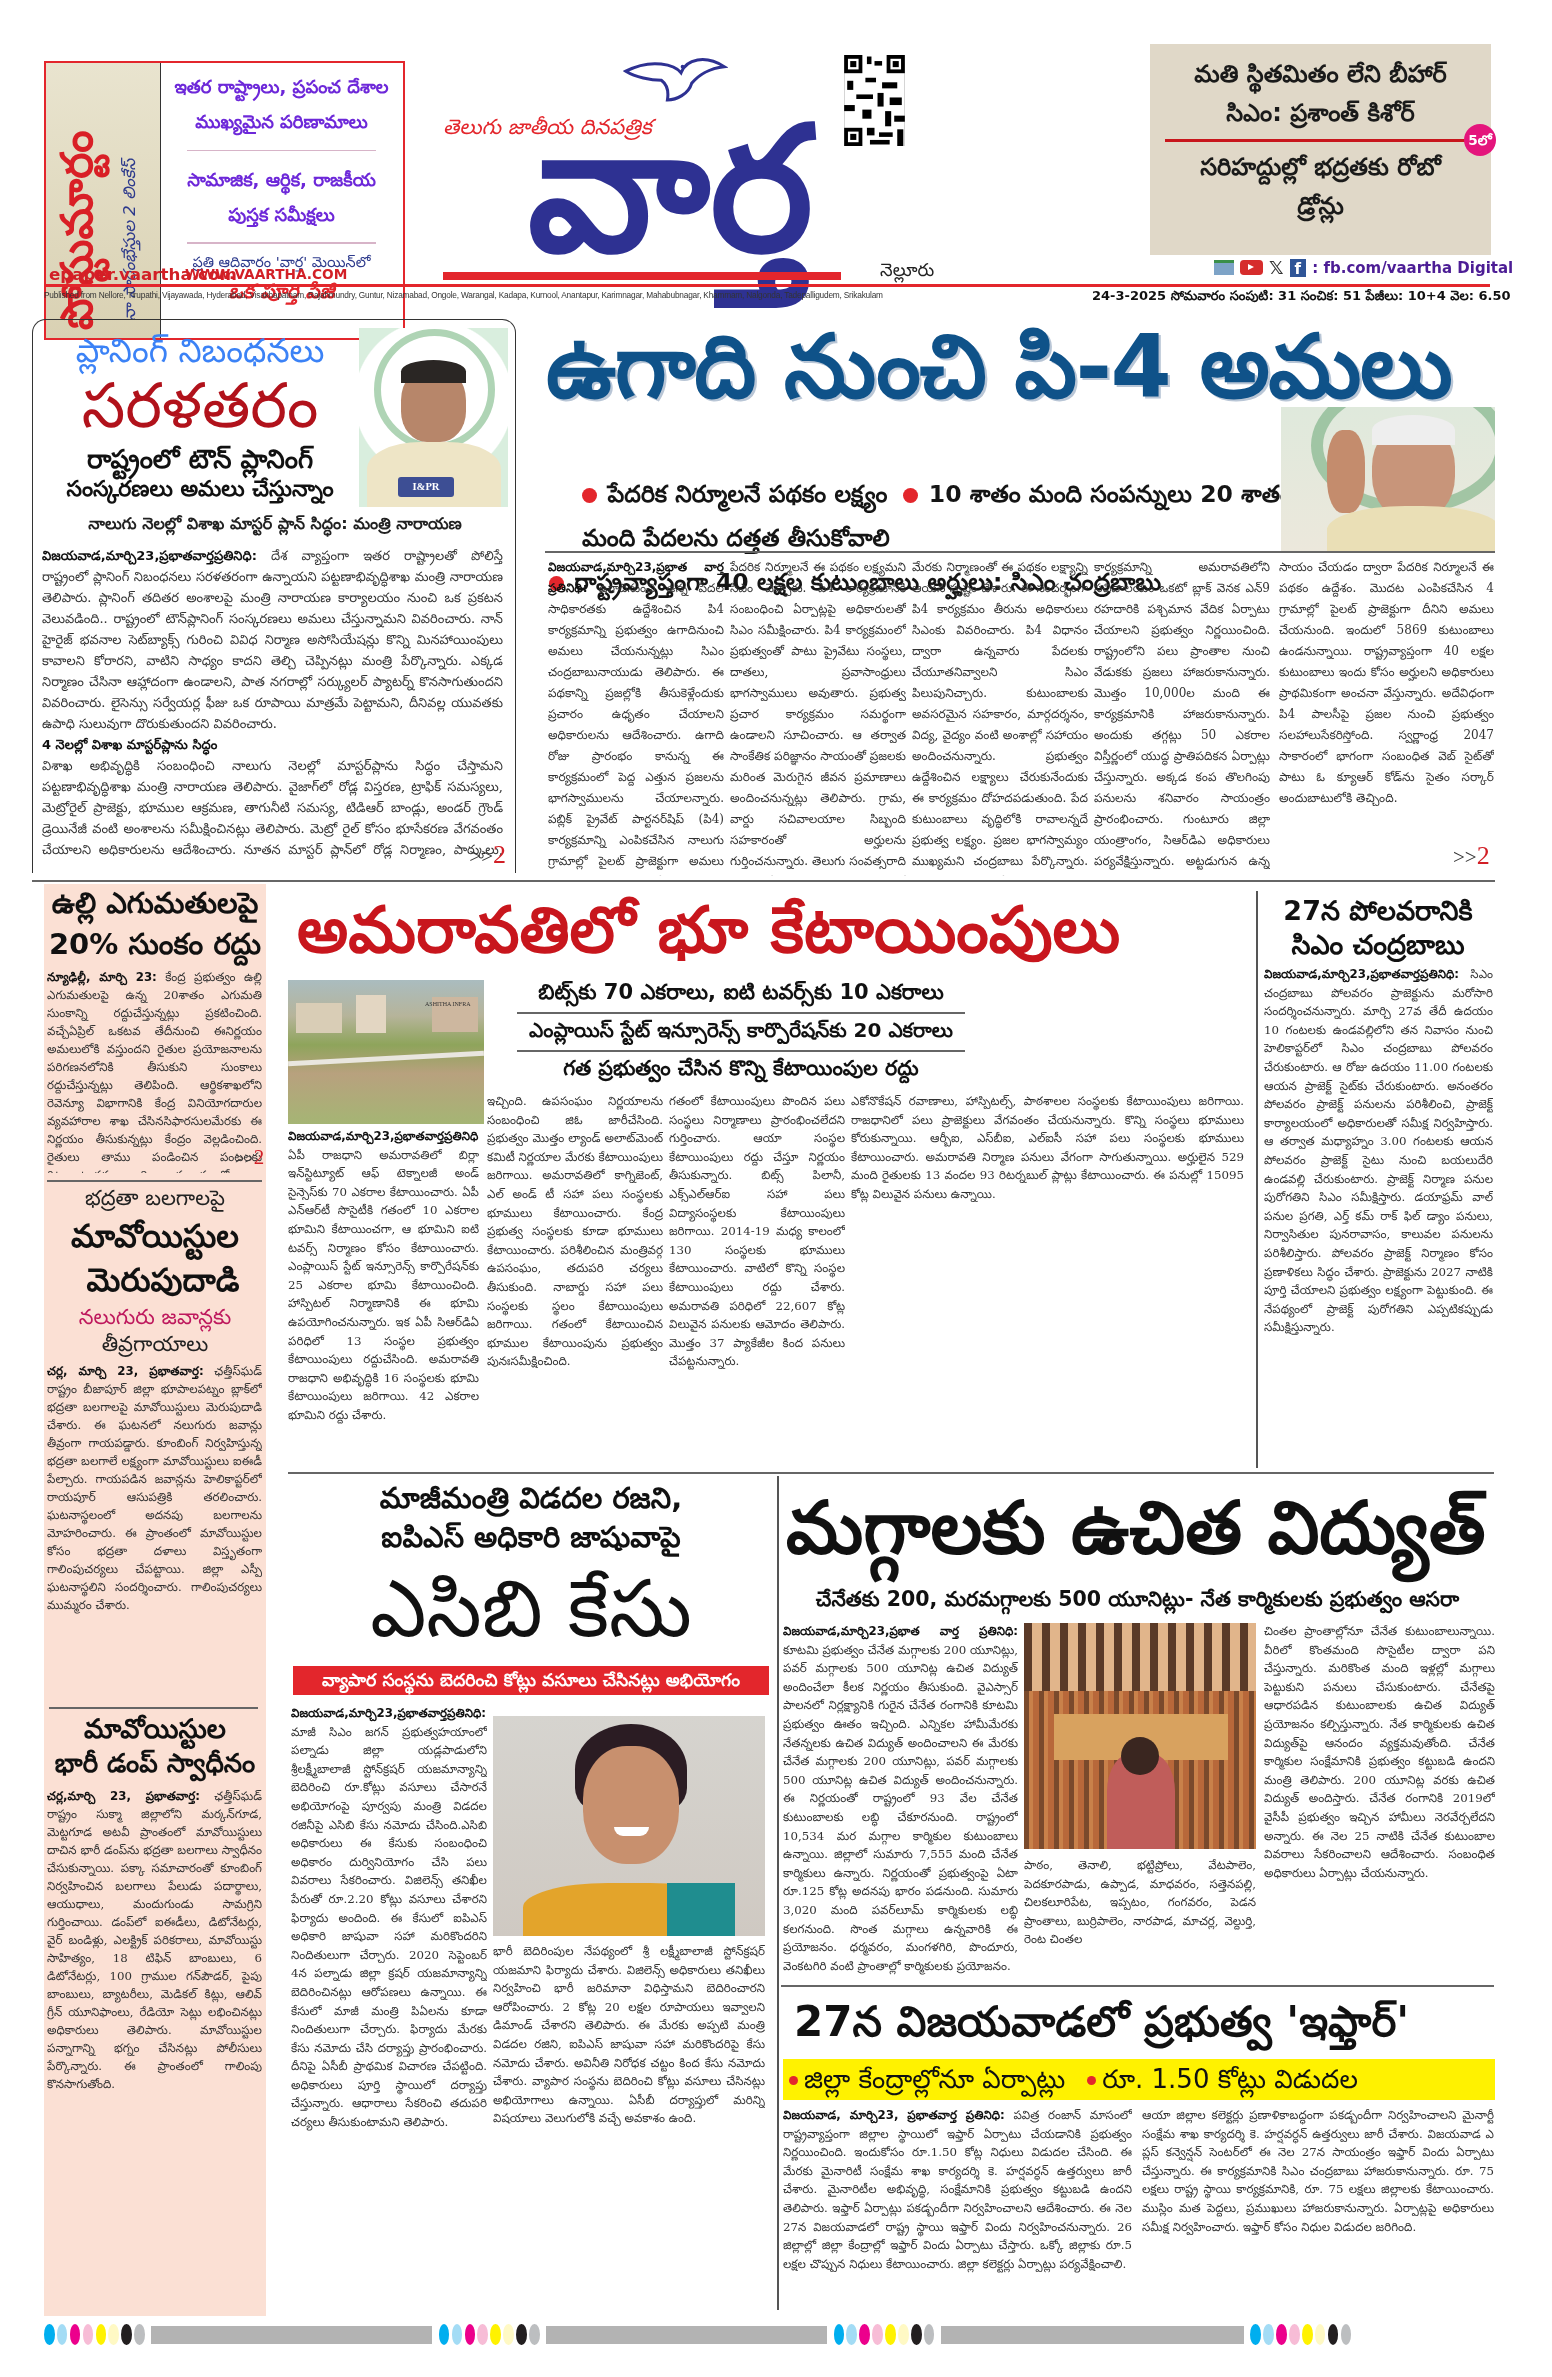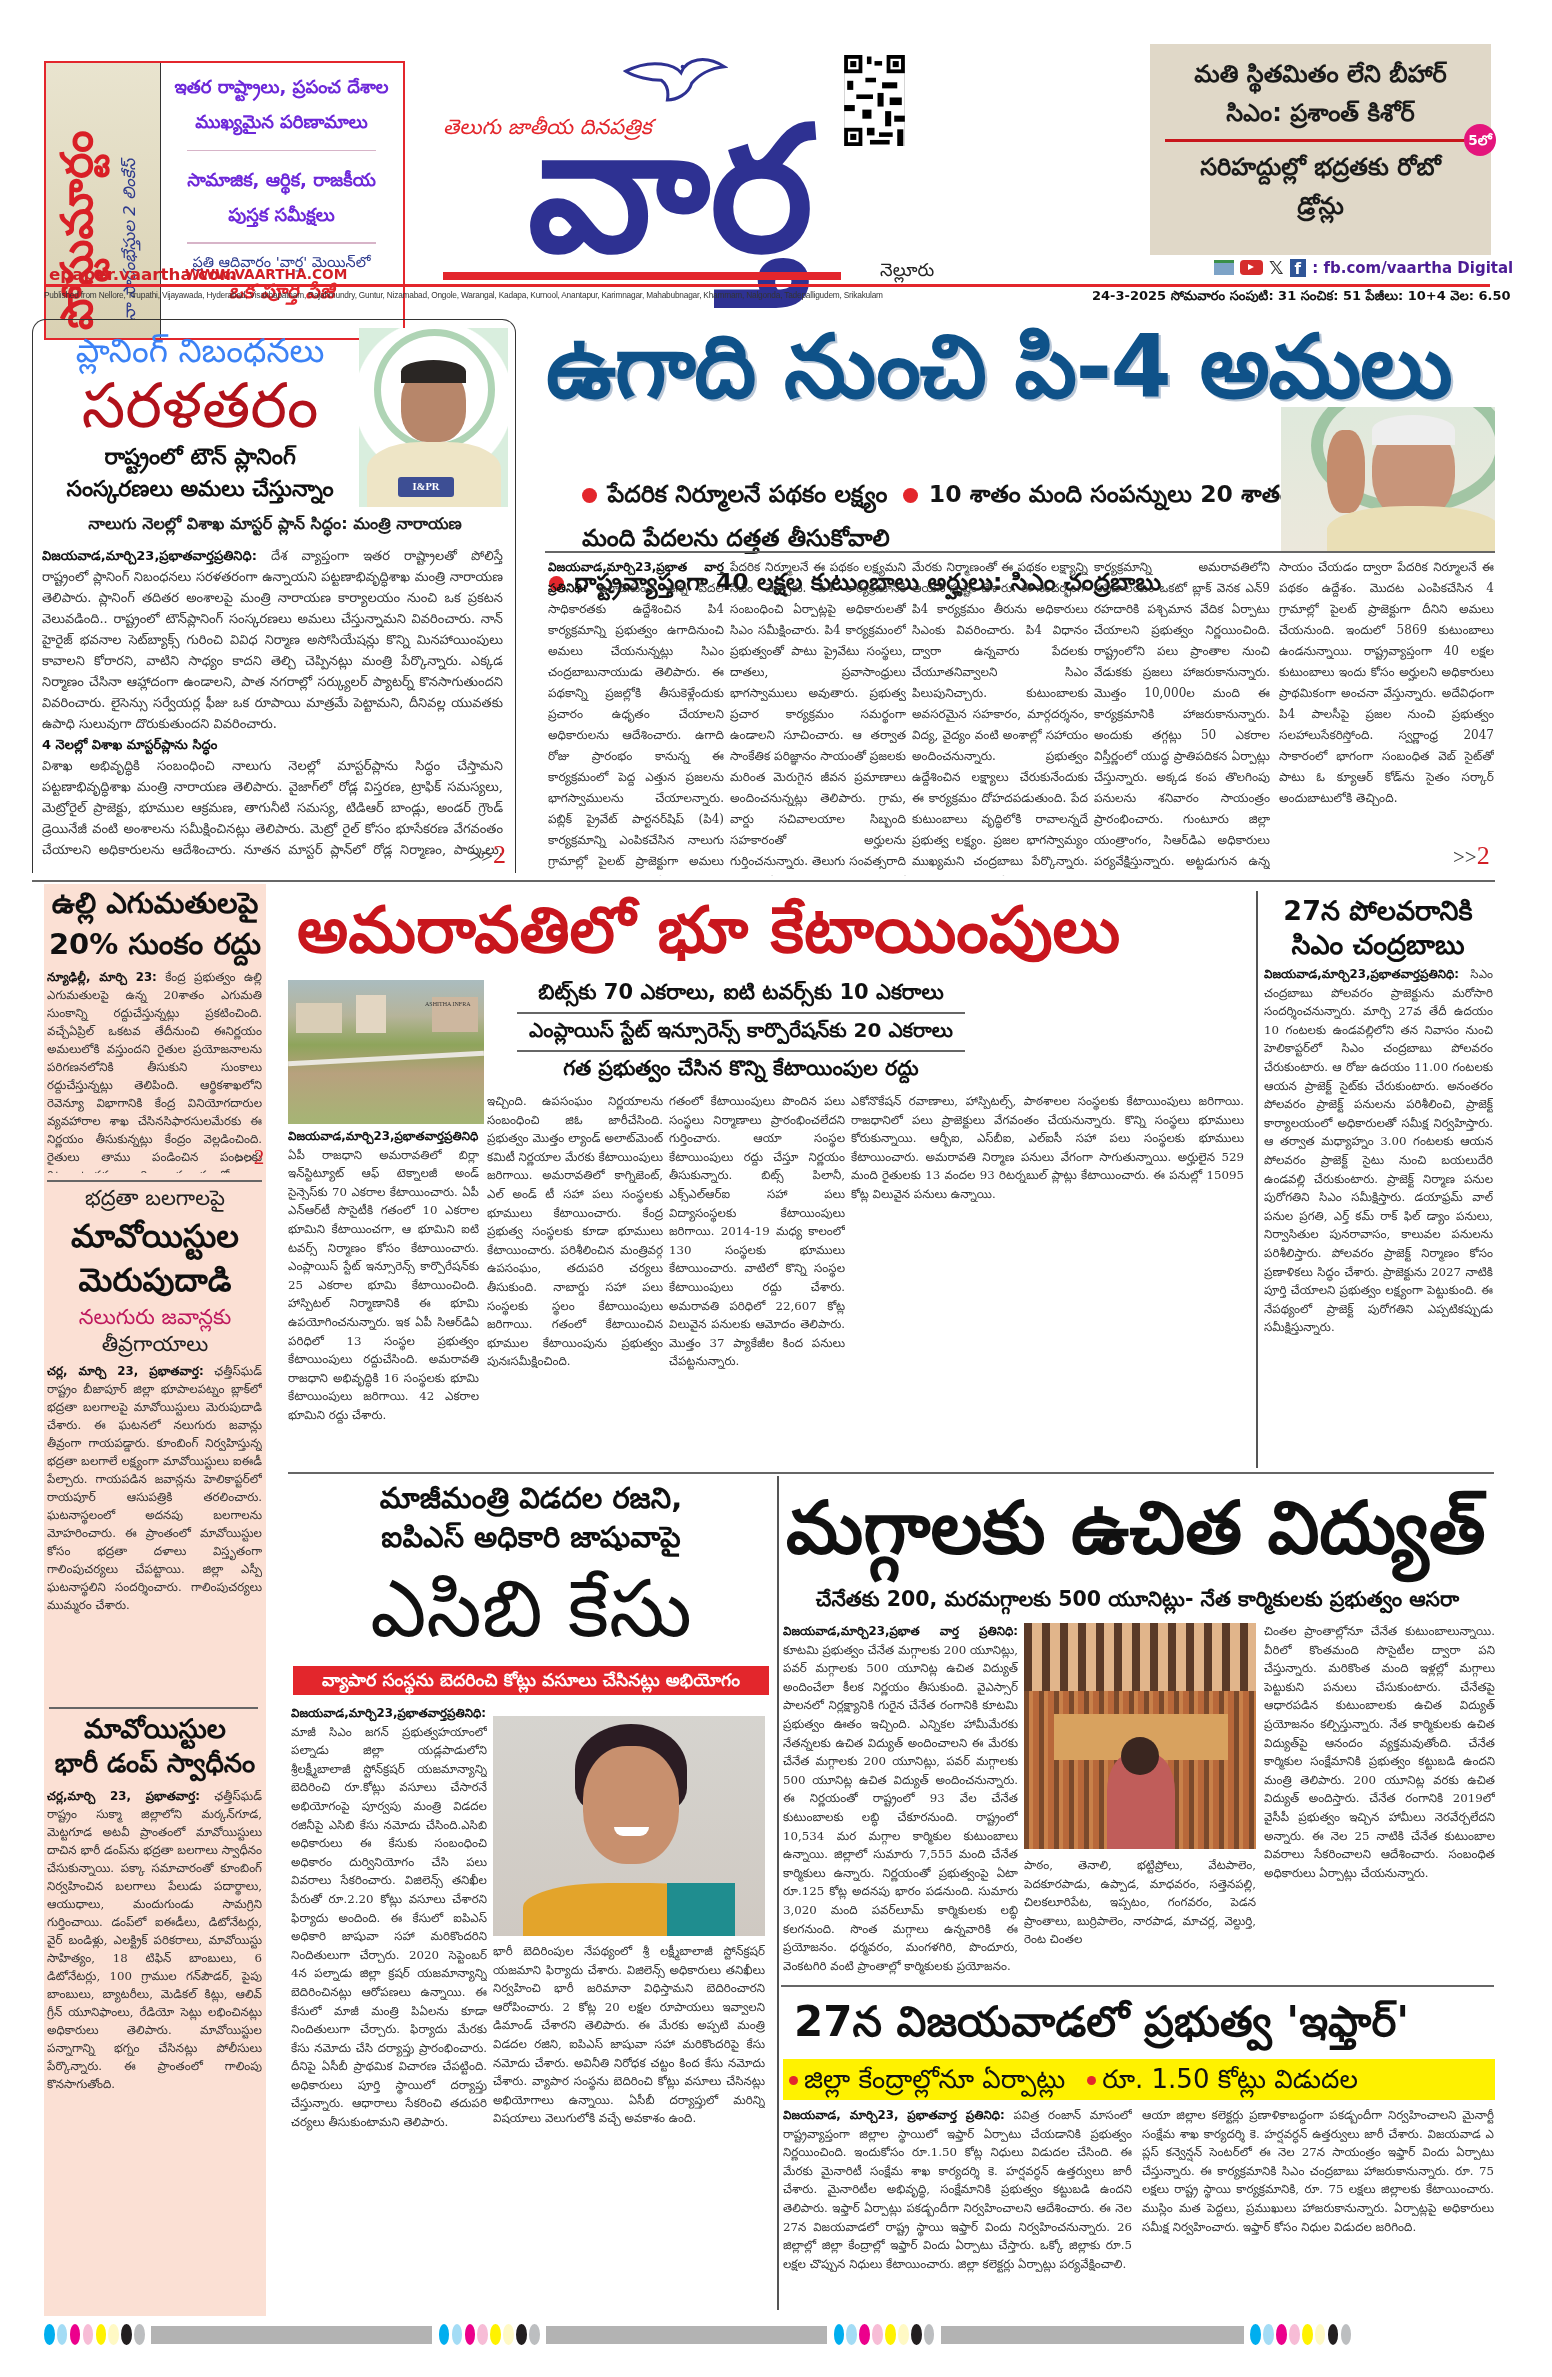--- a/index.html
+++ b/index.html
@@ -119,21 +119,21 @@
   <span style="color:#4c1d95; font-weight:bold; font-size:15px;">: fb.com/vaartha Digital</span>
 </div>
 
 <div class="abs" style="left:44px; top:284px; width:1446px; height:3px; background:#e3262c;"></div>
 <div class="abs" style="left:44px; top:290px; width:895px; font-size:8.3px; font-family:'Liberation Sans Narrow','Liberation Sans',sans-serif; color:#333; white-space:nowrap; overflow:hidden; letter-spacing:-0.2px;">Published from Nellore, Tirupathi, Vijayawada, Hyderabad, Visakhapatnam, Rajahmundry, Guntur, Nizamabad, Ongole, Warangal, Kadapa, Kurnool, Anantapur,  Karimnagar, Mahabubnagar, Khammam, Nalgonda, Tadepalligudem, Srikakulam</div>
 <div class="abs" style="left:1092px; top:288px; font-size:13px; font-weight:bold; color:#111; white-space:nowrap;">24-3-2025 సోమవారం సంపుటి: 31 సంచిక: 51 పేజీలు: 10+4 వెల: 6.50</div>
 
 <div class="abs" style="left:32px; top:319px; width:484px; height:554px; border:1.5px solid #333; border-radius:13.7px 13.7px 0 0; border-bottom:none;">
   <div class="abs ctr" style="left:7.6px; top:10.6px; width:319px; font-size:33px; color:#3b82f6;">ప్లానింగ్ నిబంధనలు</div>
   <div class="abs ctr red-head" style="left:7.6px; top:49px; width:319px; font-size:62px; font-weight:normal; color:#b1121b;">సరళతరం</div>
-  <div class="abs ctr dark-head" style="left:7.6px; top:124px; width:319px; font-size:22px;">రాష్ట్రంలో టౌన్ ప్లానింగ్</div>
+  <div class="abs ctr dark-head" style="left:7.6px; top:124px; width:319px; font-size:26px;">రాష్ట్రంలో టౌన్ ప్లానింగ్</div>
   <div class="abs ctr dark-head" style="left:7.6px; top:156px; width:319px; font-size:22px;">సంస్కరణలు అమలు చేస్తున్నాం</div>
   <div class="photo" style="left:326px; top:7.6px; width:149px; height:179px; background:radial-gradient(ellipse 60% 35% at 50% 30%, #caa98c 30%, transparent 31%), radial-gradient(circle at 50% 40%, #fff 0 60%, #d9eede 61% 100%), #f4efe1;">
     <div class="abs" style="left:15px; top:1.5px; width:121px; height:121px; border-radius:50%; border:7.6px solid #7ab884; opacity:0.6;"></div>
     <div class="abs" style="left:42px; top:38px; width:65px; height:76px; border-radius:45% 45% 40% 40%; background:#b7866a;"></div>
     <div class="abs" style="left:42px; top:32px; width:65px; height:23px; border-radius:50% 50% 0 0; background:#2a2624;"></div>
     <div class="abs" style="left:7.6px; top:114px; width:134px; height:68px; border-radius:40% 40% 0 0; background:#eee5c6;"></div>
     <div class="abs" style="left:39px; top:149px; width:56px; height:20px; background:#3d4e94; color:#fff; font-size:10.6px; text-align:center; line-height:20px; border-radius:3px; font-family:'Liberation Serif',serif; font-weight:bold;">I&amp;PR</div>
   </div>
   <div class="abs ctr" style="left:0; top:194px; width:484px; font-size:16px; font-weight:bold; color:#222;">నాలుగు నెలల్లో విశాఖ మాస్టర్ ప్లాన్ సిద్ధం: మంత్రి నారాయణ</div>
   <div class="abs body-text" style="left:9px; top:225px; width:461px; height:319px; font-size:13px; line-height:21px;">
@@ -176,21 +176,21 @@
 <div class="abs ctr dark-head" style="left:44px; top:927px; width:222px; font-size:29px;">20% సుంకం రద్దు</div>
 <div class="abs body-text" style="left:47px; top:968px; width:215px; height:205px; font-size:11.8px; line-height:18px;">
   <b>న్యూఢిల్లీ, మార్చి 23:</b>
   <span>కేంద్ర ప్రభుత్వం ఉల్లి ఎగుమతులపై ఉన్న 20శాతం ఎగుమతి సుంకాన్ని రద్దుచేస్తున్నట్లు ప్రకటించింది. వచ్చేఏప్రిల్ ఒకటవ తేదీనుంచి ఈనిర్ణయం అమలులోకి వస్తుందని రైతుల ప్రయోజనాలను పరిగణనలోనికి తీసుకుని సుంకాలు రద్దుచేస్తున్నట్లు తెలిపింది. ఆర్థికశాఖలోని రెవెన్యూ విభాగానికి కేంద్ర వినియోగదారుల వ్యవహారాల శాఖ చేసినసిఫారసులమేరకు ఈ నిర్ణయం తీసుకున్నట్లు కేంద్రం వెల్లడించింది. రైతులు తాము పండించిన పంటలకు గిట్టుబాటుధరలు అందించాలన్న లక్ష్యంతో</span>
 </div>
 <div class="abs cont" style="left:235px; top:1145px; font-size:21px;"><span class="gt" style="font-size:16.7px;">&gt;&gt;</span><span>2</span></div>
 <div class="rule" style="left:47px; top:1180px; width:215px; height:1.5px;"></div>
 
 <div class="abs ctr" style="left:44px; top:1186px; width:222px; font-size:21px; color:#222;">భద్రతా బలగాలపై</div>
 <div class="abs ctr dark-head" style="left:44px; top:1217px; width:222px; font-size:32px;">మావోయిస్టుల</div>
-<div class="abs ctr dark-head" style="left:44px; top:1261px; width:222px; font-size:32px;">మెరుపుదాడి</div>
+<div class="abs ctr dark-head" style="left:52px; top:1261px; width:222px; font-size:32px;">మెరుపుదాడి</div>
 <div class="abs ctr" style="left:44px; top:1305px; width:222px; font-size:21px; color:#be185d;">నలుగురు జవాన్లకు</div>
 <div class="abs ctr" style="left:44px; top:1332px; width:222px; font-size:21px; color:#222;">తీవ్రగాయాలు</div>
 <div class="abs body-text" style="left:47px; top:1362px; width:215px; height:340px; font-size:11.8px; line-height:18px;">
   <b>చర్ల, మార్చి 23, ప్రభాతవార్త:</b>
   <span>ఛత్తీస్‌ఘడ్ రాష్ట్రం బీజాపూర్ జిల్లా భూపాలపట్నం బ్లాక్‌లో భద్రతా బలగాలపై మావోయిస్టులు మెరుపుదాడి చేశారు. ఈ ఘటనలో నలుగురు జవాన్లు తీవ్రంగా గాయపడ్డారు. కూంబింగ్ నిర్వహిస్తున్న భద్రతా బలగాలే లక్ష్యంగా మావోయిస్టులు ఐఈడీ పేల్చారు. గాయపడిన జవాన్లను హెలికాప్టర్‌లో రాయపూర్ ఆసుపత్రికి తరలించారు. ఘటనాస్థలంలో అదనపు బలగాలను మోహరించారు. ఈ ప్రాంతంలో మావోయిస్టుల కోసం భద్రతా దళాలు విస్తృతంగా గాలింపుచర్యలు చేపట్టాయి. జిల్లా ఎస్పీ ఘటనాస్థలిని సందర్శించారు. గాలింపుచర్యలు ముమ్మరం చేశారు.</span>
 </div>
 <div class="rule" style="left:49px; top:1707px; width:209px; height:1.5px;"></div>
 
 <div class="abs ctr dark-head" style="left:44px; top:1713px; width:222px; font-size:27px;">మావోయిస్టుల</div>
 <div class="abs ctr dark-head" style="left:44px; top:1748px; width:222px; font-size:26px;">భారీ డంప్ స్వాధీనం</div>

